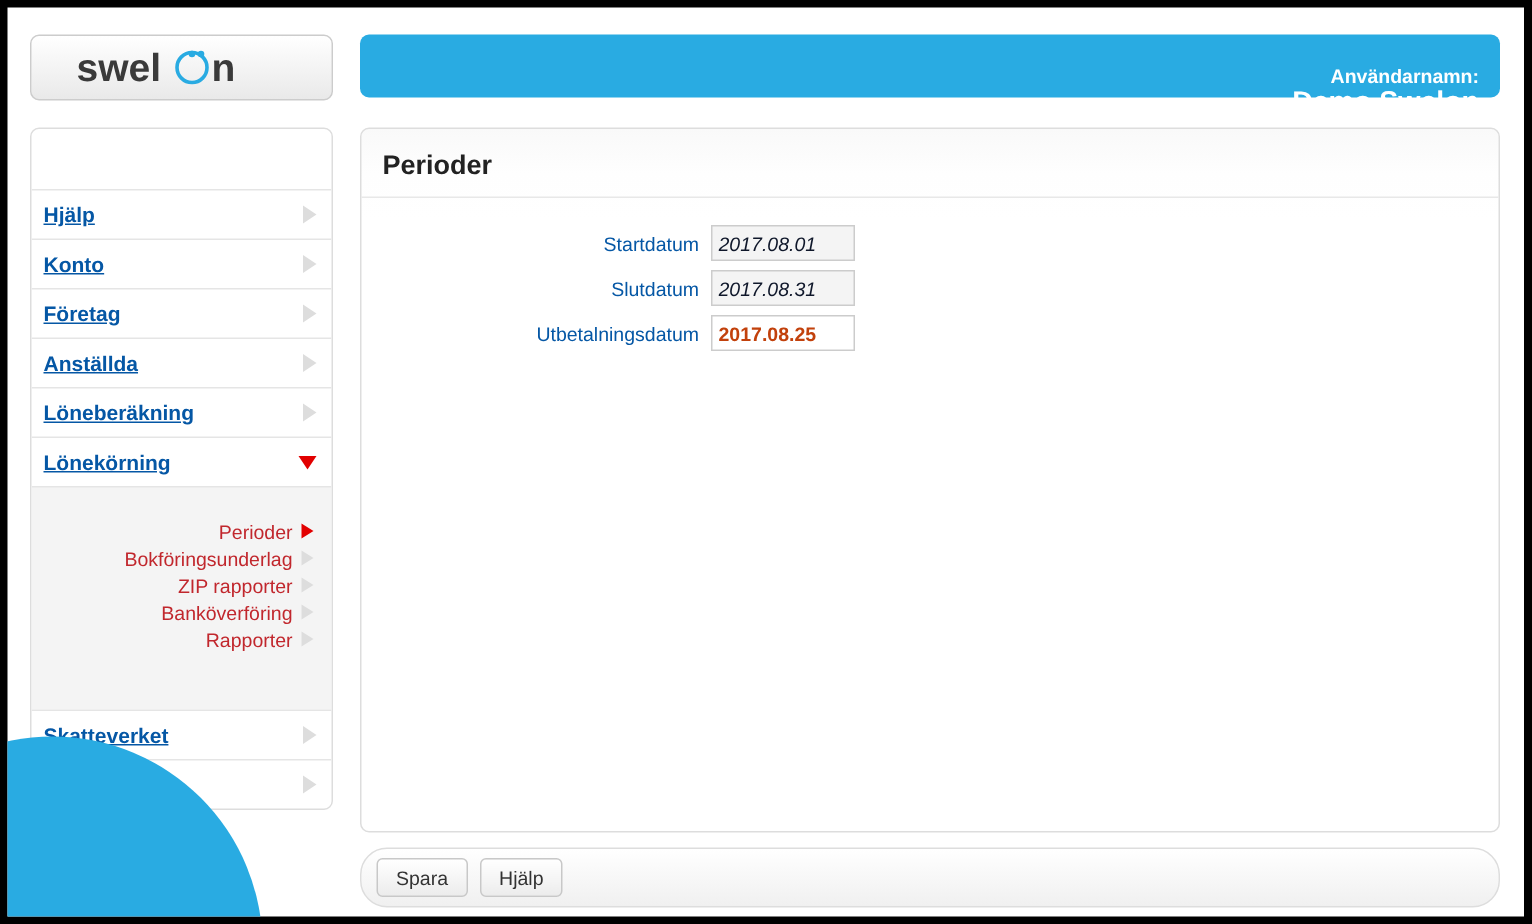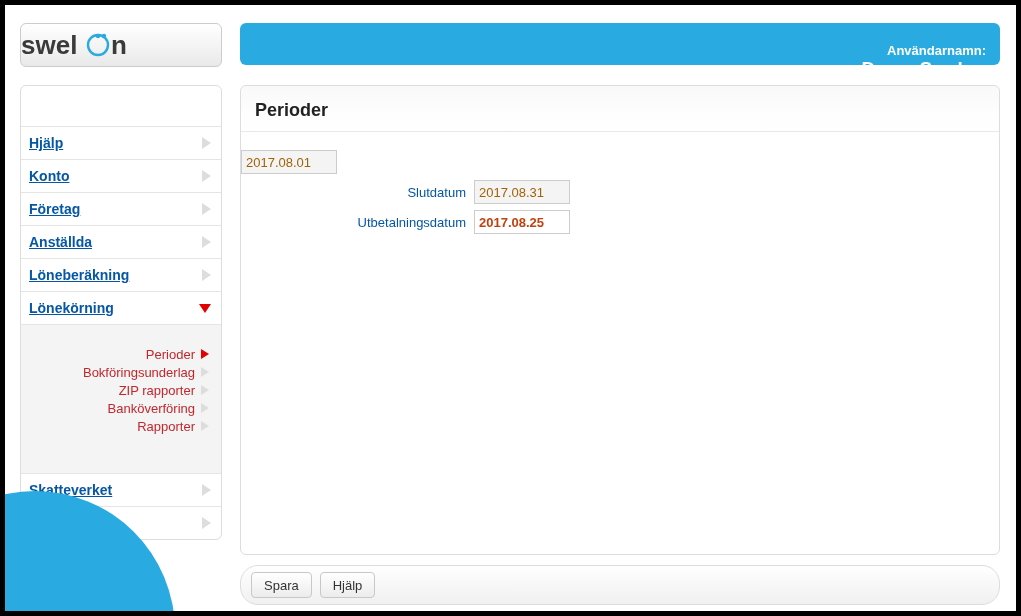--- a/index.html
+++ b/index.html
@@ -26,20 +26,21 @@
   
   .logo-box {
     position: absolute;
     top: 18px;
     left: 15px;
     width: 200px;
     height: 42px;
     border: 1px solid #ccc;
     border-radius: 6px;
     background: linear-gradient(#ffffff, #e9e9e9);
+    text-align: center;
     line-height: 42px;
   }
   .logo-box svg { vertical-align: middle; }
 
   
   .header-bar {
     position: absolute;
     top: 18px;
     left: 235px;
     width: 760px;
@@ -164,22 +165,23 @@
     height: 20px;
     border: 1px solid #ccc;
     font-size: 13px;
     padding: 1px 4px;
     font-family: inherit;
     font-weight: bold;
     color: #c2410c;
   }
   .form-row input[readonly] {
     background: #f4f4f4;
-    color: #a16207;
+    color: #0f172a;
     font-weight: normal;
+    font-style: italic;
   }
 
   
   .button-bar {
     position: absolute;
     top: 560px;
     left: 235px;
     width: 760px;
     height: 40px;
     border: 1px solid #ddd;
@@ -293,20 +295,21 @@
       <span>Logga ut</span>
       <span class="tri right"></span>
     </div>
   </div>
 
   <div class="main">
     <h2>Perioder</h2>
     <hr>
     <div style="height:14px"></div>
     <div class="form-row">
+      <div class="lbl">Startdatum</div>
       <input type="text" readonly="" value="2017.08.01" style="">
     </div>
     <div class="form-row">
       <div class="lbl">Slutdatum</div>
       <input type="text" readonly="" value="2017.08.31" style="">
     </div>
     <div class="form-row">
       <div class="lbl">Utbetalningsdatum</div>
       <input type="text" value="2017.08.25" style="">
     </div>

